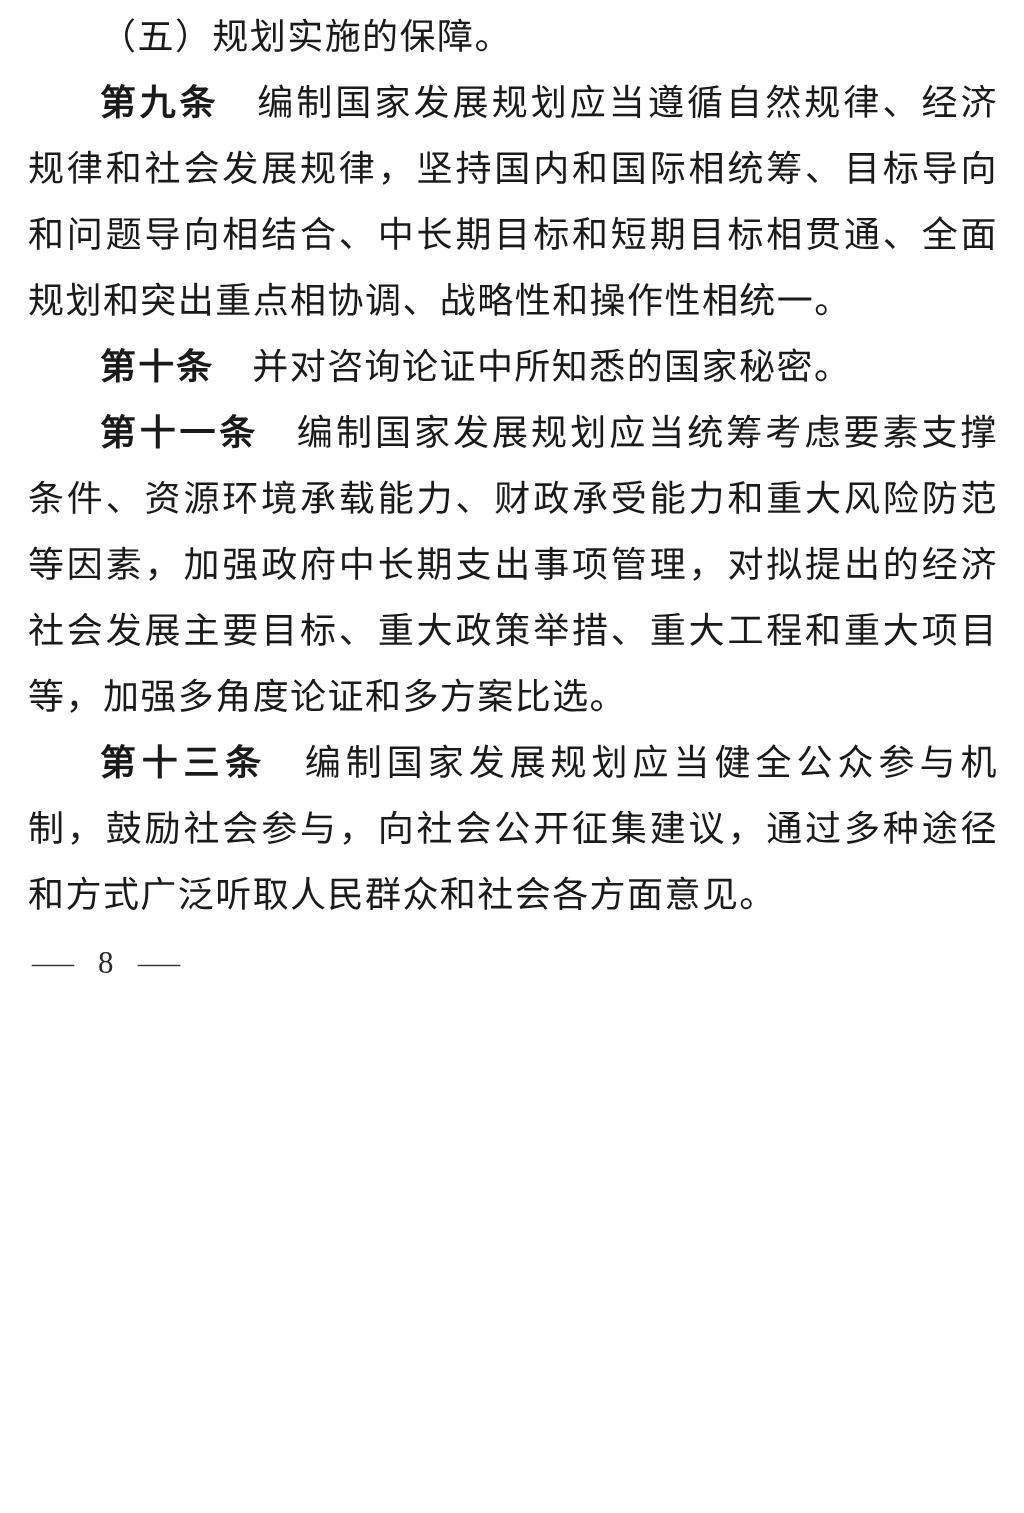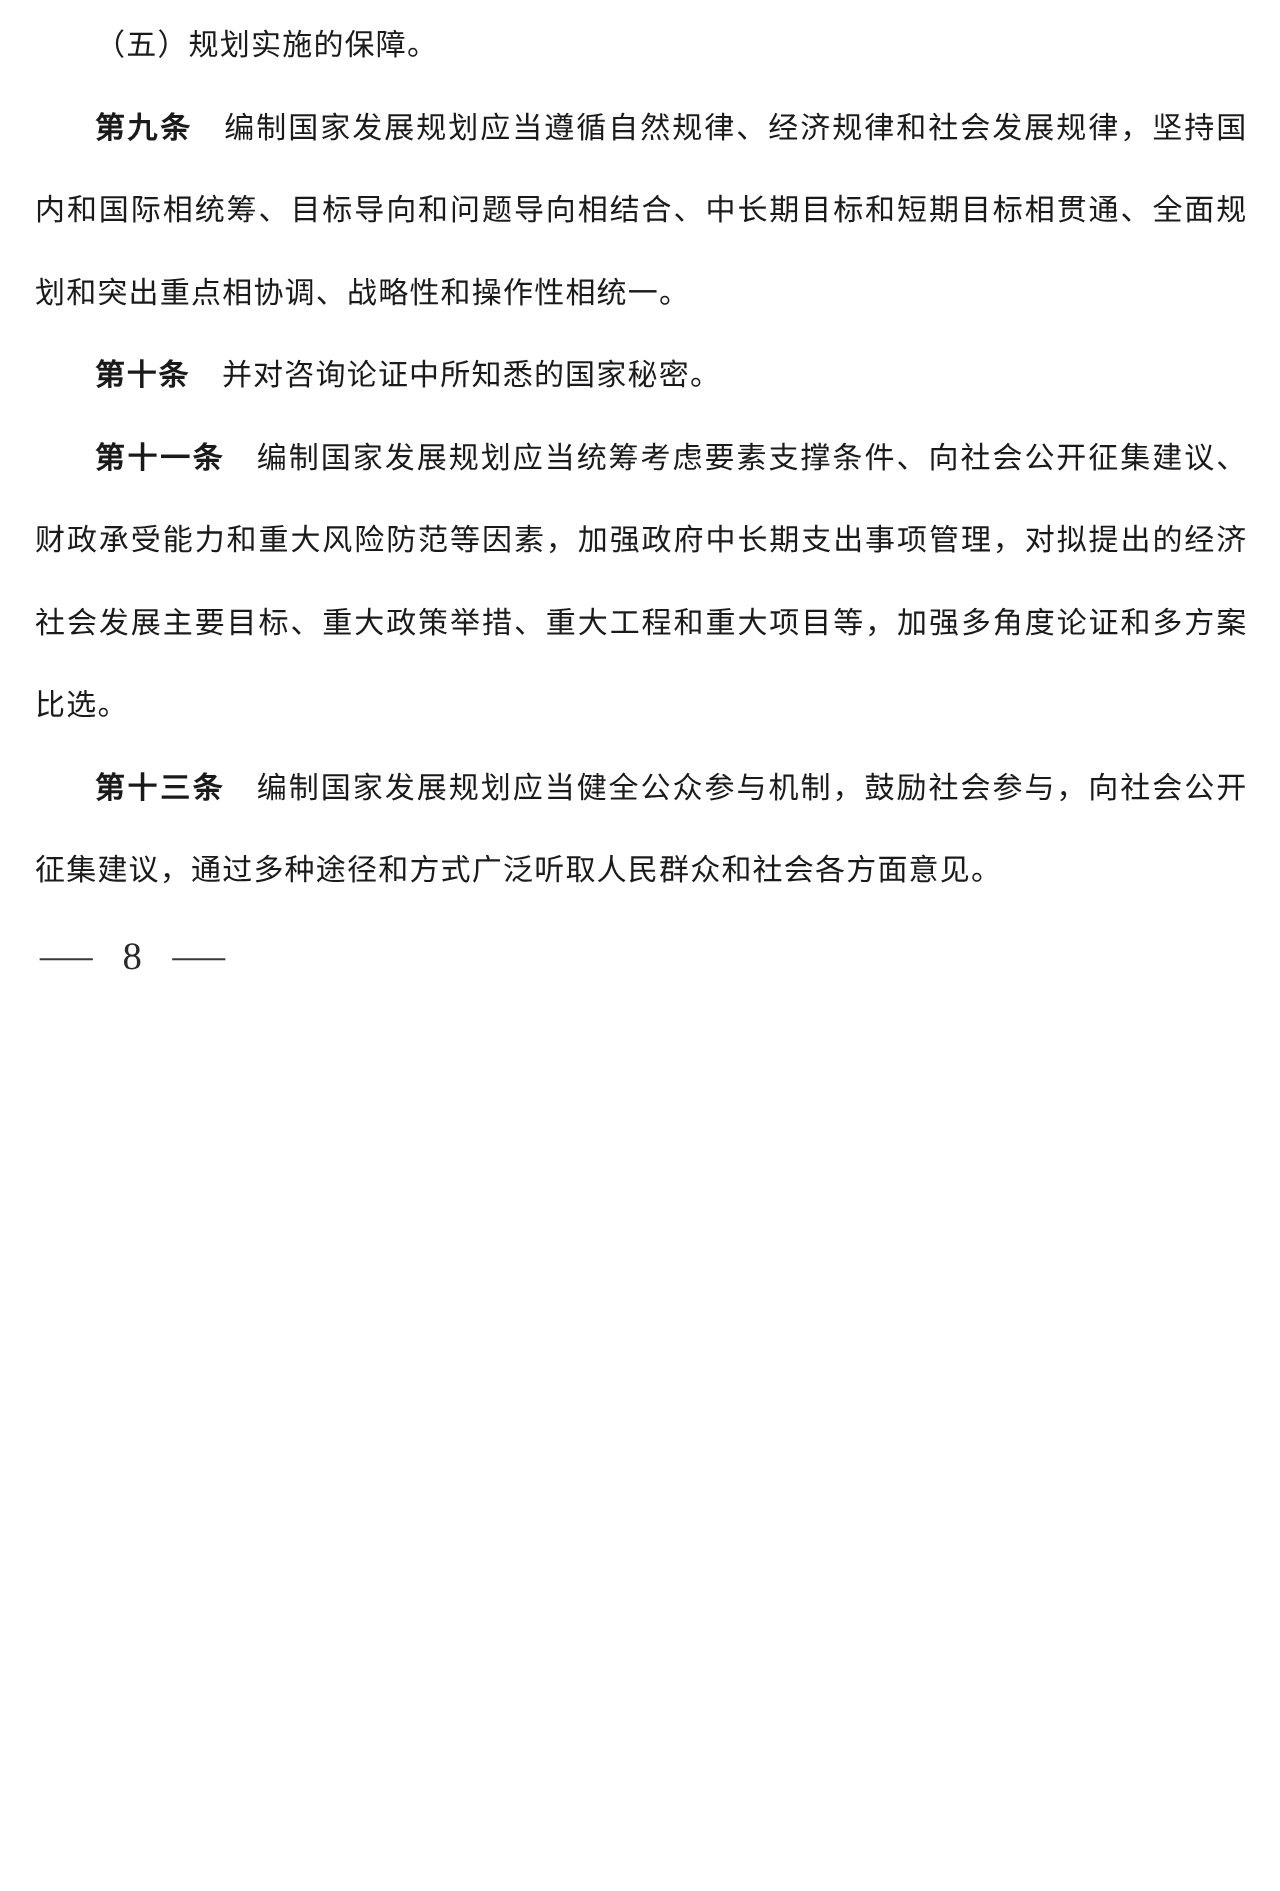--- a/index.html
+++ b/index.html
@@ -14,21 +14,21 @@
   .page {
     width: 1024px;
     min-height: 1513px;
     background: #ffffff;
     padding: 4px 26px 0 28px;
     display: flex;
     flex-direction: column;
   }
   .content { flex: 0 0 auto; }
   .para {
-    font-size: 24px;
+    font-size: 36px;
     line-height: 66px;
     text-align: justify;
     text-indent: 2em;
     letter-spacing: 0.04em;
     color: #1a1a1a;
   }
   .lead {
     font-weight: bold;
     font-family: Liberation Serif, serif;
     margin-right: 1.05em;
@@ -62,21 +62,21 @@
 <div class="page">
   <div class="content">
 
     <p class="para"><span>（五）规划实施的保障。</span></p>
 
     <p class="para"><span class="lead">第九条</span><span>编制国家发展规划应当遵循自然规律、经济规律和社会发展规律，坚持国内和国际相统筹、目标导向和问题导向相结合、中长期目标和短期目标相贯通、全面规划和突出重点相协调、战略性和操作性相统一。</span></p>
 
     <p class="para"><span class="lead">第十条</span><span>并对咨询论证中所知悉的国家秘密。</span></p>
 
 
-    <p class="para"><span class="lead">第十一条</span><span>编制国家发展规划应当统筹考虑要素支撑条件、向社会公开征集建议、财政承受能力和重大风险防范等因素，加强政府中长期支出事项管理，对拟提出的经济社会发展主要目标、重大政策举措、重大工程和重大项目等，加强多角度论证和多方案比选。</span></p>
+    <p class="para"><span class="lead">第十一条</span><span>编制国家发展规划应当统筹考虑要素支撑条件、资源环境承载能力、财政承受能力和重大风险防范等因素，加强政府中长期支出事项管理，对拟提出的经济社会发展主要目标、重大政策举措、重大工程和重大项目等，加强多角度论证和多方案比选。</span></p>
 
     <p class="para"><span class="lead">第十三条</span><span>编制国家发展规划应当健全公众参与机制，鼓励社会参与，向社会公开征集建议，通过多种途径和方式广泛听取人民群众和社会各方面意见。</span></p>
 
 
   </div>
 
   <div class="footer">
     <span class="dash">—</span>
     <span class="num">8</span>
     <span class="dash">—</span>

